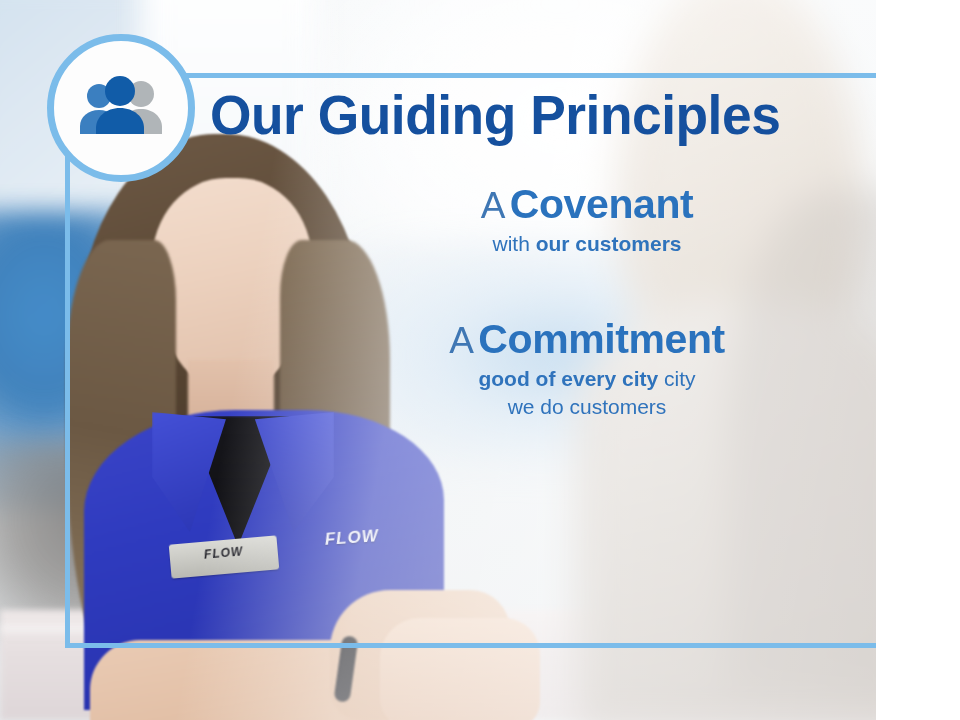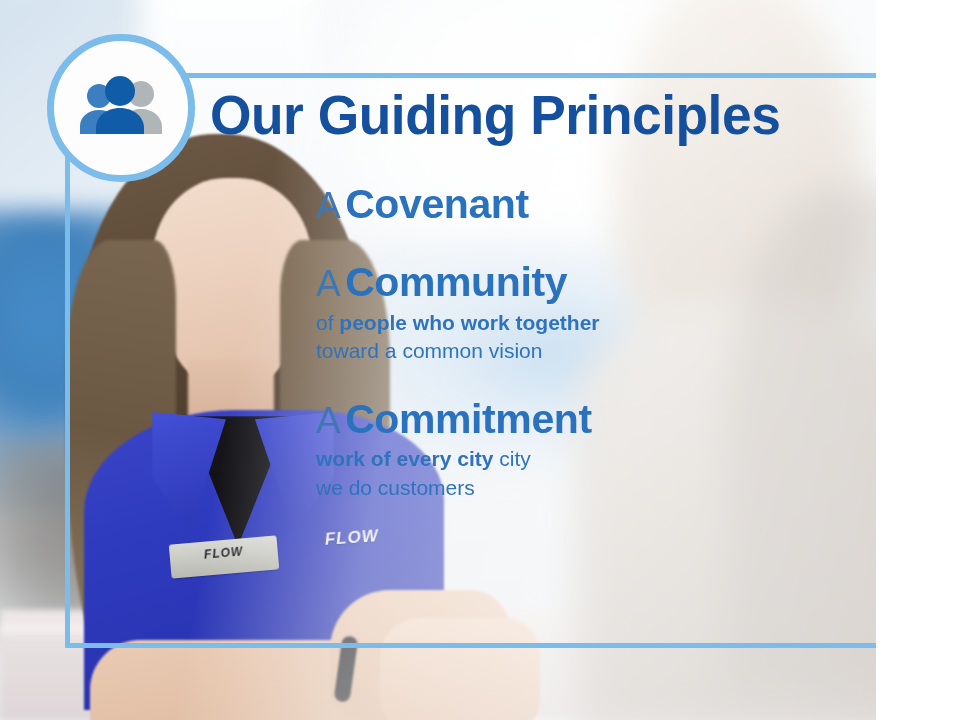--- a/index.html
+++ b/index.html
@@ -257,23 +257,23 @@
     color: #15509e;
     line-height: 1;
     white-space: nowrap;
     font-stretch: condensed;
     transform: scaleX(.97);
     transform-origin: left center;
   }
 
   .principles {
     position: absolute;
-    left: 316px; top: 182px;
+    left: 300px; top: 182px;
     width: 574px;
-    text-align: left;
+    text-align: center;
   }
   .principle { margin-bottom: 8px; }
   .p-head {
     line-height: 1.08;
     white-space: nowrap;
     margin-bottom: 4px;
   }
   .p-article {
     font-size: 37px;
     font-weight: normal;
@@ -361,49 +361,40 @@
 
   <div class="title">Our Guiding Principles</div>
 
   <div class="principles">
 
     <div class="principle">
       <div class="p-head">
         <span class="p-article">A</span>
         <span class="p-word">Covenant</span>
       </div>
-    </div>
-
-    <div class="sp-1"></div>
-
-    <div class="principle">
-      <div class="p-head">
-        <span class="p-article">A</span>
-        <span class="p-word">Community</span>
-      </div>
       <div class="p-sub">
         <div>
-          <span>of </span><b>people who work together</b>
-        </div>
-        <div>
-          <span>toward a common vision</span>
+          <span>with </span><b>our customers</b>
         </div>
       </div>
     </div>
+
+    <div class="sp-1"></div>
+
 
     <div class="sp-2"></div>
 
     <div class="principle">
       <div class="p-head">
         <span class="p-article">A</span>
         <span class="p-word">Commitment</span>
       </div>
       <div class="p-sub">
         <div>
-          <b>work of every city</b><span> city</span>
+          <b>good of every city</b><span> city</span>
         </div>
         <div>
           <span>we do customers</span>
         </div>
       </div>
     </div>
 
   </div>
 </div>
 

